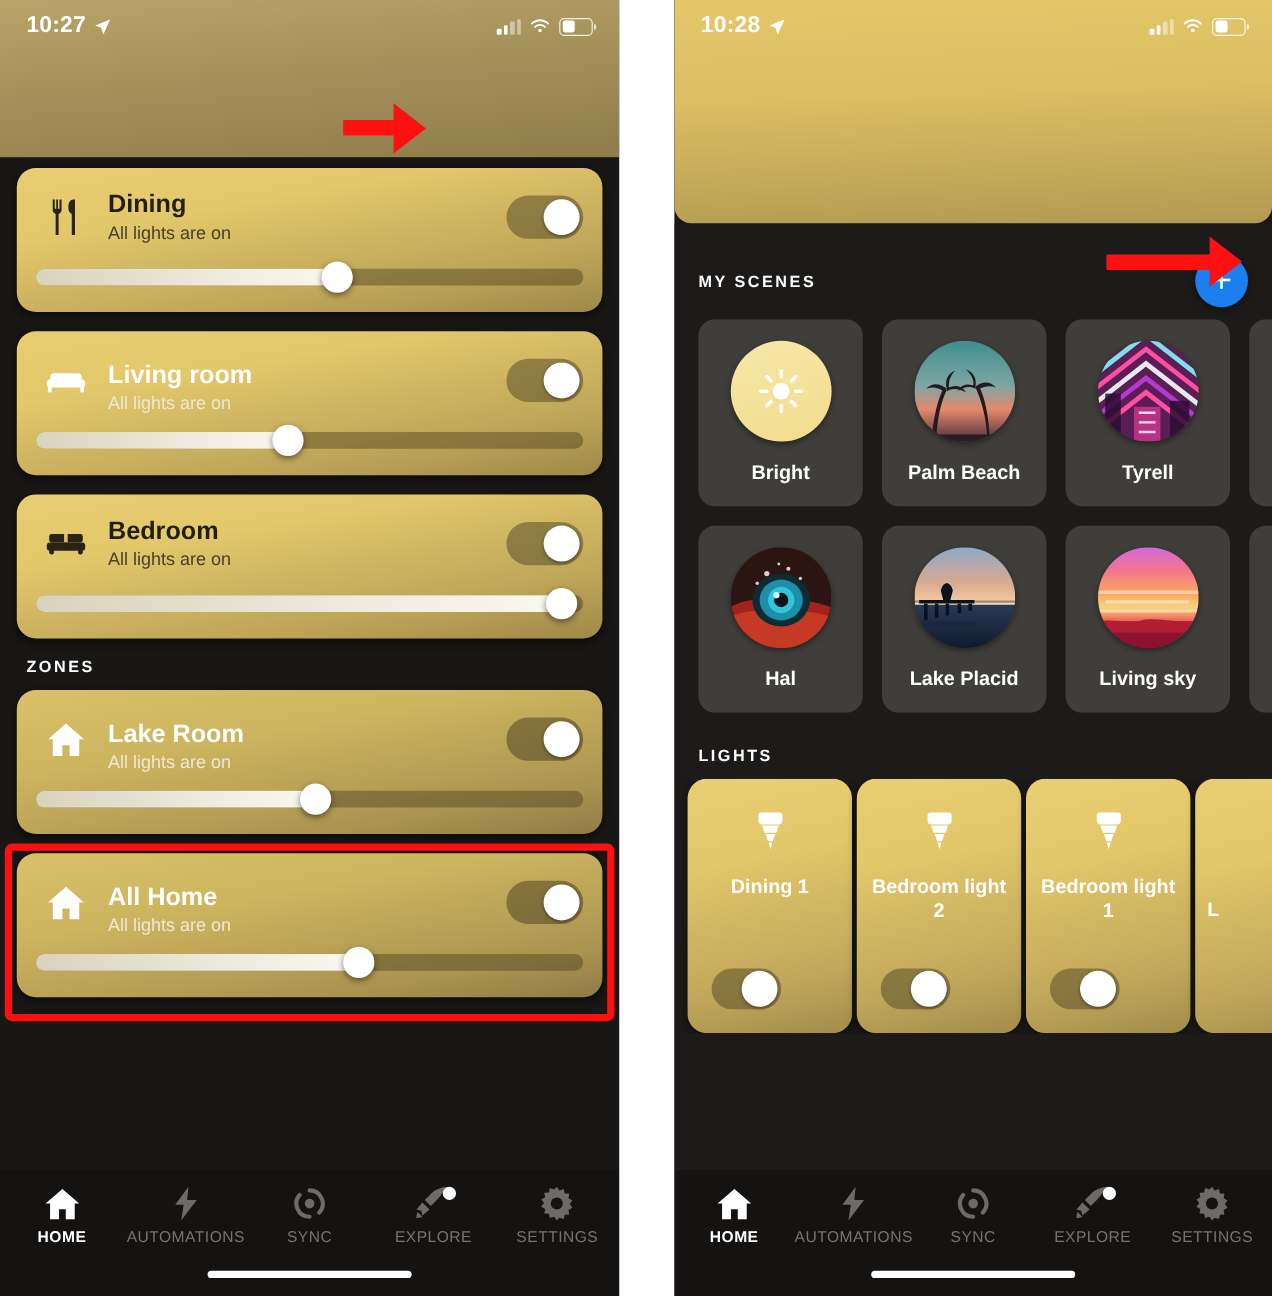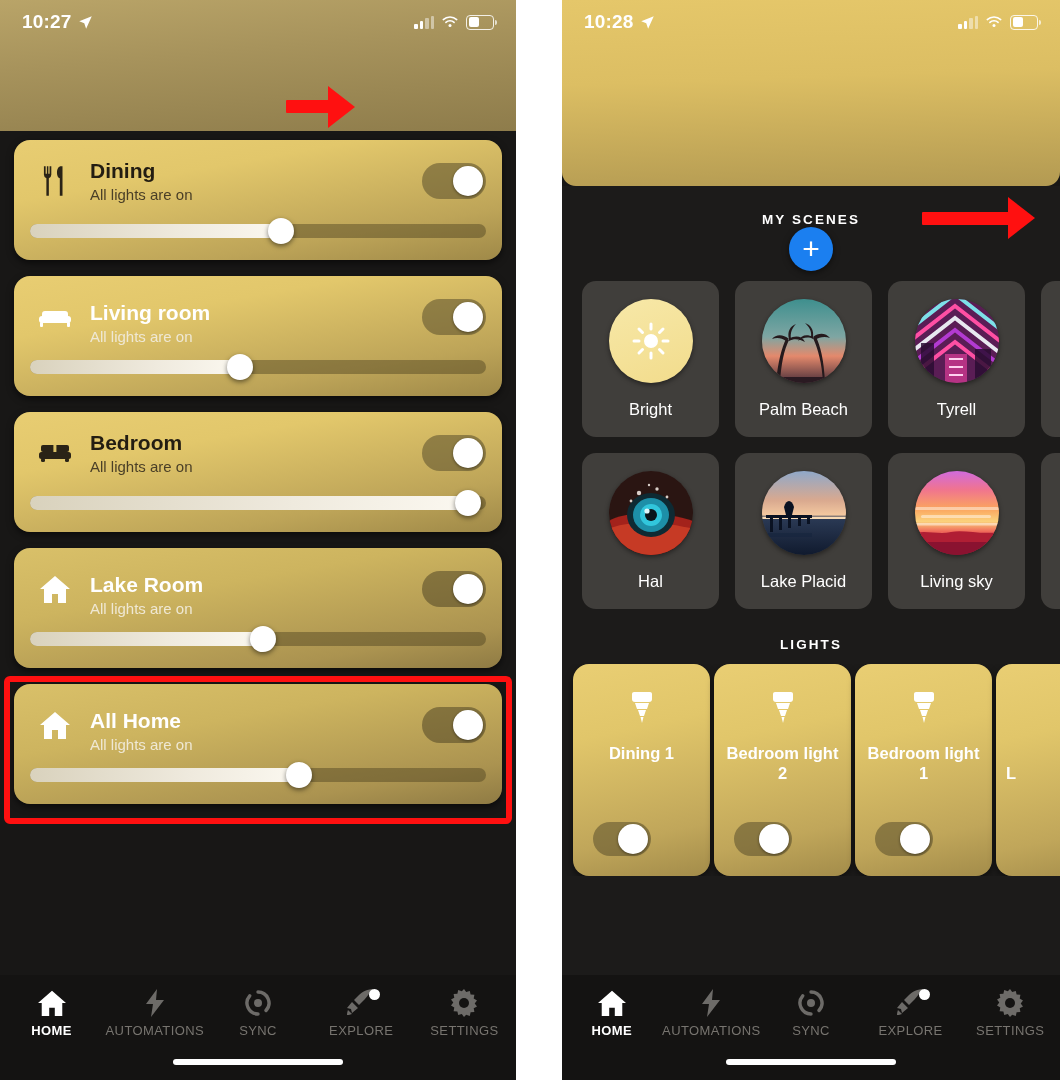--- a/index.html
+++ b/index.html
@@ -78,32 +78,32 @@
   .card-sub{font-size:15px;color:#4a3f27;margin-top:2px;}
   .card-sub.light{color:#efe8d4;}
   .card-slider{position:absolute;left:16px;right:16px;bottom:22px;}
 
   .section-label{color:#fff;font-size:13.5px;font-weight:bold;letter-spacing:2.1px;
      padding:0 0 0 22px;margin:16px 0 12px 0;}
   .hl-box{position:absolute;border:6px solid #ff1010;border-radius:6px;pointer-events:none;}
 
   
   .body-right{position:absolute;top:186px;left:0;right:0;bottom:105px;background:#1c1b1a;}
-  .sec-head{display:flex;align-items:center;padding:0 20px;margin:26px 0 10px 0;flex-direction:column;}
+  .sec-head{display:flex;align-items:center;padding:0 20px;margin:26px 0 10px 0;}
   .sec-head .lbl{color:#fff;font-size:13.5px;font-weight:bold;letter-spacing:2.1px;flex:1;}
   .fab{width:44px;height:44px;border-radius:50%;background:#1b7ff0;color:#fff;font-size:30px;
        display:flex;align-items:center;justify-content:center;line-height:1;font-weight:300;flex:none;
        box-shadow:0 2px 6px rgba(0,0,0,.5);}
 
   .scene-row{display:flex;gap:16px;padding:0 20px 0 20px;overflow:hidden;}
   .scene-card{width:137px;height:156px;flex:none;border-radius:14px;background:#403e3b;
      display:flex;flex-direction:column;align-items:center;padding-top:18px;box-sizing:border-box;}
   .scene-av{width:84px;height:84px;border-radius:50%;overflow:hidden;box-shadow:0 2px 5px rgba(0,0,0,.45);
      display:flex;align-items:center;justify-content:center;}
-  .scene-name{color:#fff;font-size:16.5px;font-weight:normal;margin-top:17px;text-align:center;line-height:1.15;}
+  .scene-name{color:#fff;font-size:16.5px;font-weight:bold;margin-top:17px;text-align:center;line-height:1.15;}
 
   .lights-row{display:flex;gap:4px;padding:0 11px;overflow:hidden;}
   .light-card{width:137px;height:212px;flex:none;border-radius:16px;
      background:linear-gradient(168deg,#e9ce73 0%,#e1c66a 32%,#c0a65a 78%,#a38c4a 100%);
      box-shadow:0 3px 7px rgba(0,0,0,.5);position:relative;
      display:flex;flex-direction:column;align-items:center;}
   .bulb{margin-top:26px;color:#fff;}
   .light-name{color:#fff;font-size:16.5px;font-weight:bold;text-align:center;margin-top:14px;line-height:1.2;
      padding:0 6px;}
   .light-tgl{position:absolute;bottom:20px;left:20px;}
@@ -253,20 +253,21 @@
             </div>
         </div>
         <div class="card-slider">
           <div class="sl">
               <div class="fill" style="width:96%"></div>
               <div class="knob" style="left:96%"></div>
             </div>
         </div>
       </div>
 
+      <div class="section-label">ZONES</div>
 
       <div class="card zone">
         <div class="card-top">
           <div class="card-icon light">
             <svg width="32" height="30" viewBox="0 0 32 30">
               <path d="M16 2 1 15h4v14h8v-9h6v9h8V15h4z" fill="currentColor"></path>
             </svg>
           </div>
           <div class="card-texts">
             <div class="card-name light">Lake Room</div>

